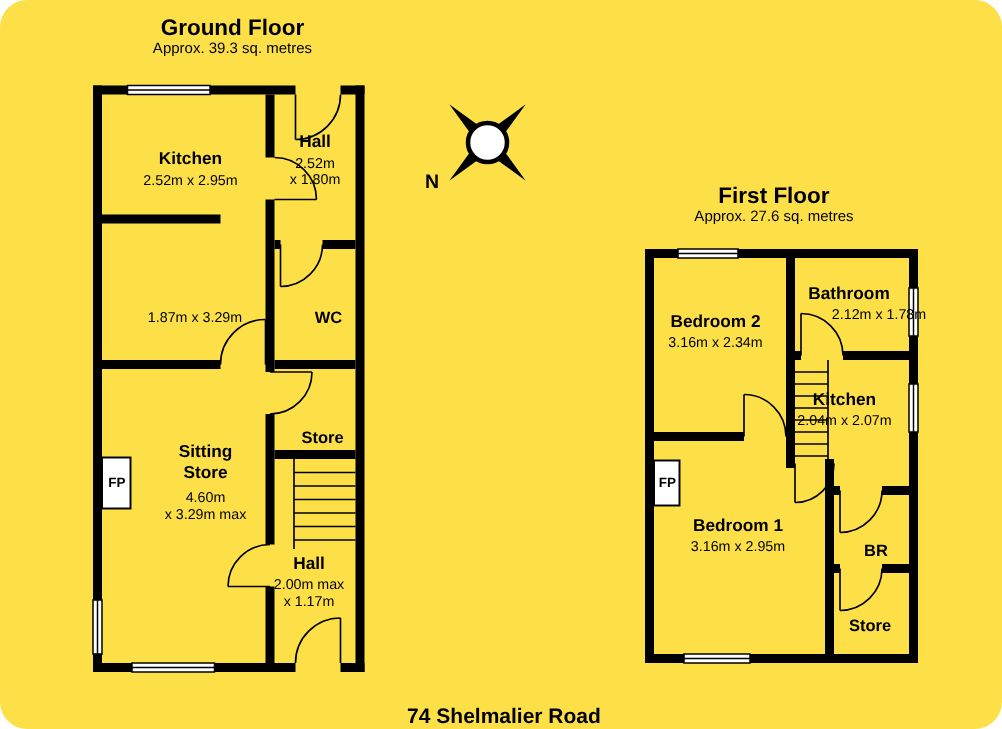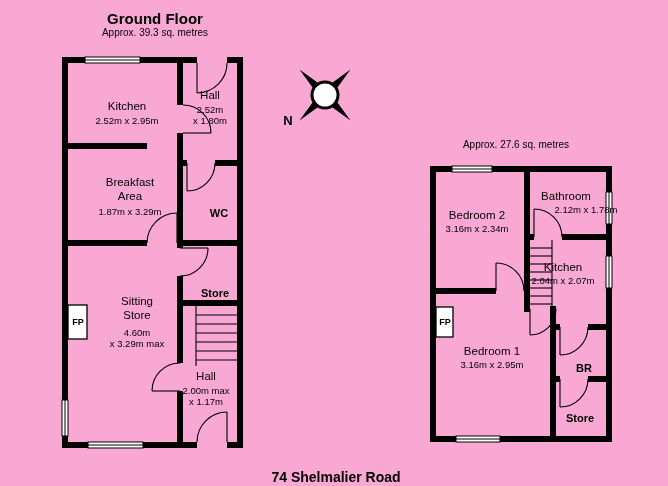--- a/index.html
+++ b/index.html
@@ -1,27 +1,27 @@
 <!DOCTYPE html>
 <html><head>
 <meta charset="utf-8">
 <style>
   html,body{margin:0;padding:0;background:#fff;}
   .canvas{
-    position:relative;width:668px;height:486px;background:#f9a8d4;
-    font-family:"Liberation Sans", sans-serif;color:#000;overflow:hidden;
+    position:relative;width:668px;height:486px;background:#fde047;
+    font-family:"Liberation Sans", sans-serif;color:#000;overflow:hidden;border-radius:18px;
   }
   .canvas svg{position:absolute;left:0;top:0;}
   .lbl{
     position:absolute;transform:translate(-50%,-50%);
     text-align:center;white-space:pre-line;line-height:1.18;
   }
   .floor-title{font-size:15px;font-weight:bold;}
   .floor-sub{font-size:10px;}
-  .room-name{font-size:11.5px;font-weight:normal;}
+  .room-name{font-size:11.5px;font-weight:bold;}
   .room-dims{font-size:9.5px;}
   .small-room{font-size:11px;font-weight:bold;margin-top:12px;}
   .fp-lbl{font-size:9px;font-weight:bold;}
   .page-title{font-size:14px;font-weight:bold;}
   .compass-n{font-size:13px;font-weight:bold;}
 </style>
 </head>
 <body>
 
 <div class="canvas">
@@ -191,38 +191,37 @@
   <div class="lbl floor-title" style="left:155px;top:19px">Ground Floor</div>
   <div class="lbl floor-sub" style="left:155px;top:33px">Approx. 39.3 sq. metres</div>
 
   <div class="lbl room-name" style="left:127px;top:107px">Kitchen</div>
   <div class="lbl room-dims" style="left:127px;top:121px">2.52m x 2.95m</div>
 
   <div class="lbl room-name" style="left:210px;top:96px">Hall</div>
   <div class="lbl room-dims" style="left:210px;top:115px">2.52m
 x 1.80m</div>
 
-  <div class="lbl room-name" style="left:130px;top:190px">Breakfast
-Area</div>
   <div class="lbl room-dims" style="left:130px;top:212px">1.87m x 3.29m</div>
 
   <div class="lbl small-room" style="left:219px;top:201px">WC</div>
   <div class="lbl small-room" style="left:215px;top:281px">Store</div>
 
   <div class="lbl room-name" style="left:137px;top:309px">Sitting
 Store</div>
   <div class="lbl room-dims" style="left:137px;top:338px">4.60m
 x 3.29m max</div>
 
   <div class="lbl fp-lbl" style="left:78px;top:322px">FP</div>
 
   <div class="lbl room-name" style="left:206px;top:377px">Hall</div>
   <div class="lbl room-dims" style="left:206px;top:396px">2.00m max
 x 1.17m</div>
 
+  <div class="lbl floor-title" style="left:516px;top:131px">First Floor</div>
   <div class="lbl floor-sub" style="left:516px;top:145px">Approx. 27.6 sq. metres</div>
 
   <div class="lbl room-name" style="left:477px;top:216px">Bedroom 2</div>
   <div class="lbl room-dims" style="left:477px;top:229px">3.16m x 2.34m</div>
 
   <div class="lbl room-name" style="left:566px;top:197px">Bathroom</div>
   <div class="lbl room-dims" style="left:586px;top:210px">2.12m x 1.78m</div>
 
   <div class="lbl room-name" style="left:563px;top:268px">Kitchen</div>
   <div class="lbl room-dims" style="left:563px;top:281px">2.04m x 2.07m</div>

